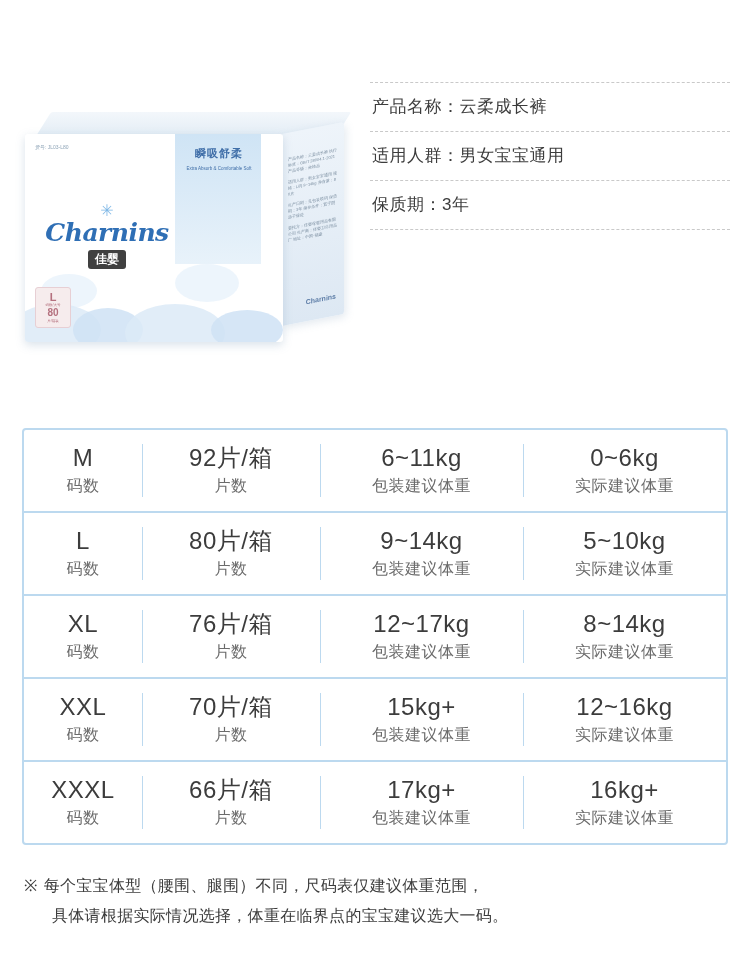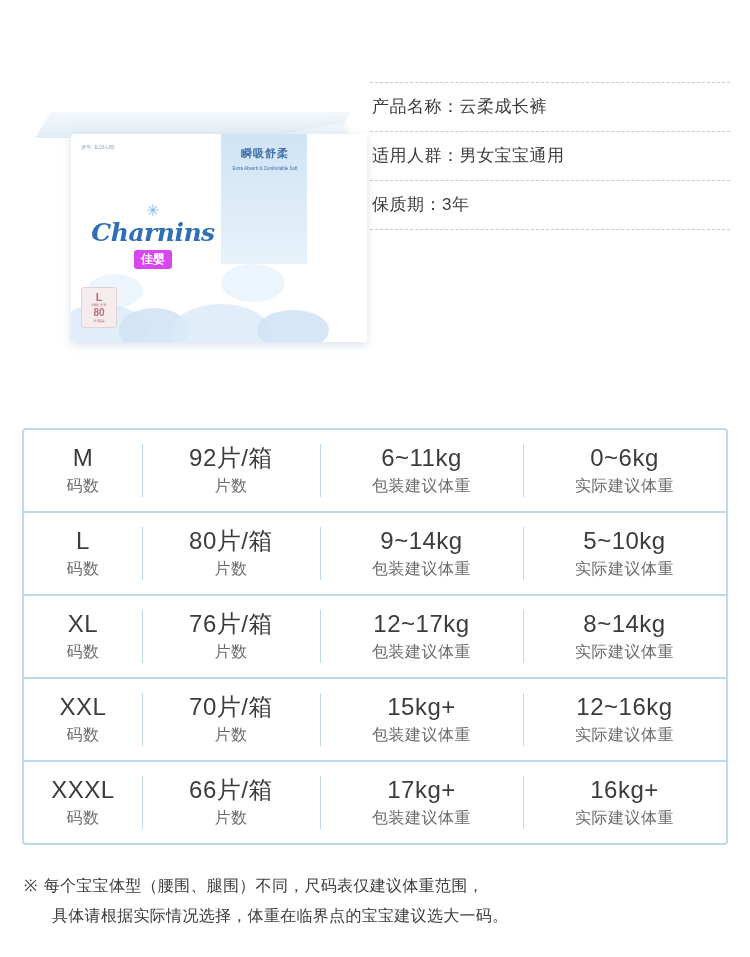--- a/index.html
+++ b/index.html
@@ -44,27 +44,26 @@
     width: 300px;
     height: 26px;
     background: linear-gradient(180deg,#f3f7fb 0%, #e2ecf5 100%);
     transform: skewX(-32deg);
     border-radius: 2px;
   }
   .box-front {
     position: absolute;
     left: 0;
     top: 22px;
-    width: 296px;
+    width: 258px;
     height: 208px;
     background: #ffffff;
     border-radius: 3px;
     box-shadow: 0 3px 10px rgba(120,150,180,0.28);
     overflow: hidden;
-    margin-left: 46px;
   }
   .box-side {
     position: absolute;
     left: 257px;
     top: 22px;
     width: 62px;
     height: 192px;
     background: linear-gradient(180deg,#eef4fa 0%, #dde8f3 100%);
     border-radius: 0 3px 3px 0;
     transform: skewY(-11deg);
@@ -152,21 +151,21 @@
     font-style: italic;
     font-weight: bold;
     letter-spacing: -.5px;
     font-family: "DejaVu Serif", serif;
   }
   .brand .cnname {
     display: inline-block;
     margin-top: 3px;
     font-size: 12px;
     color: #ffffff;
-    background: #d946ef;
+    background: #404040;
     border-radius: 3px;
     padding: 1px 7px;
     font-weight: bold;
   }
   .size-badge {
     position: absolute;
     left: 10px;
     bottom: 14px;
     width: 34px;
     background: #f6eced;

